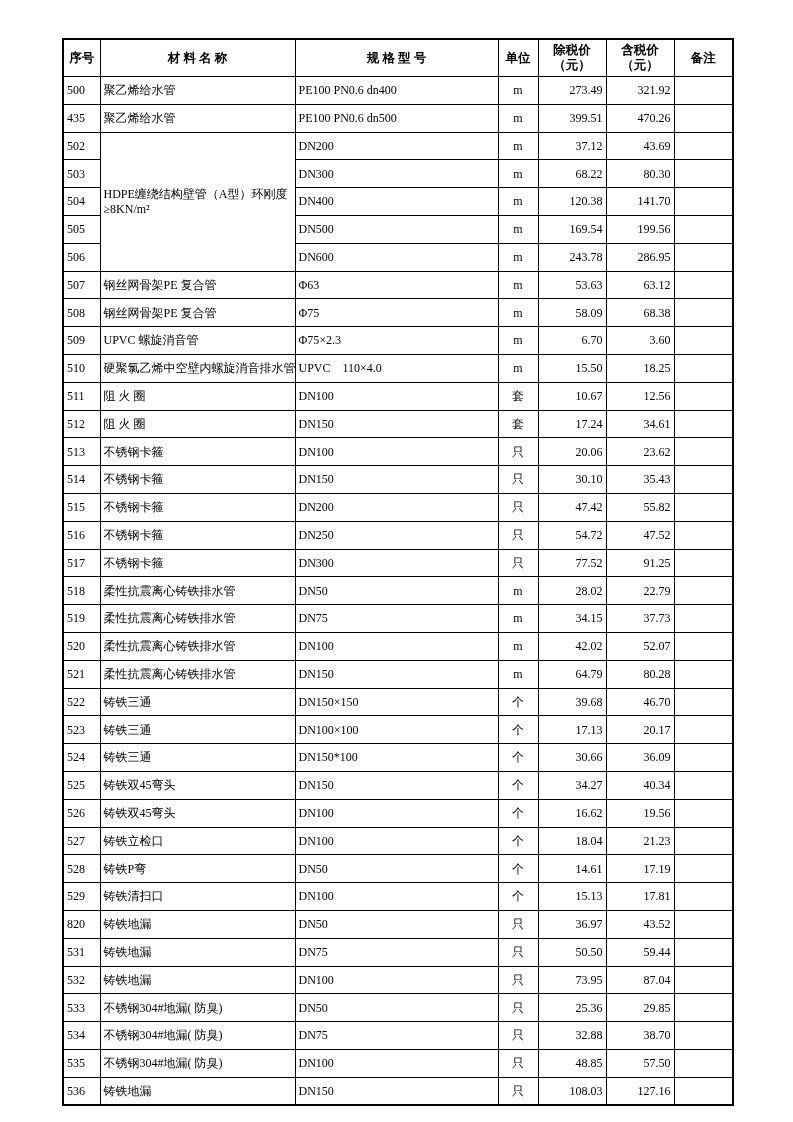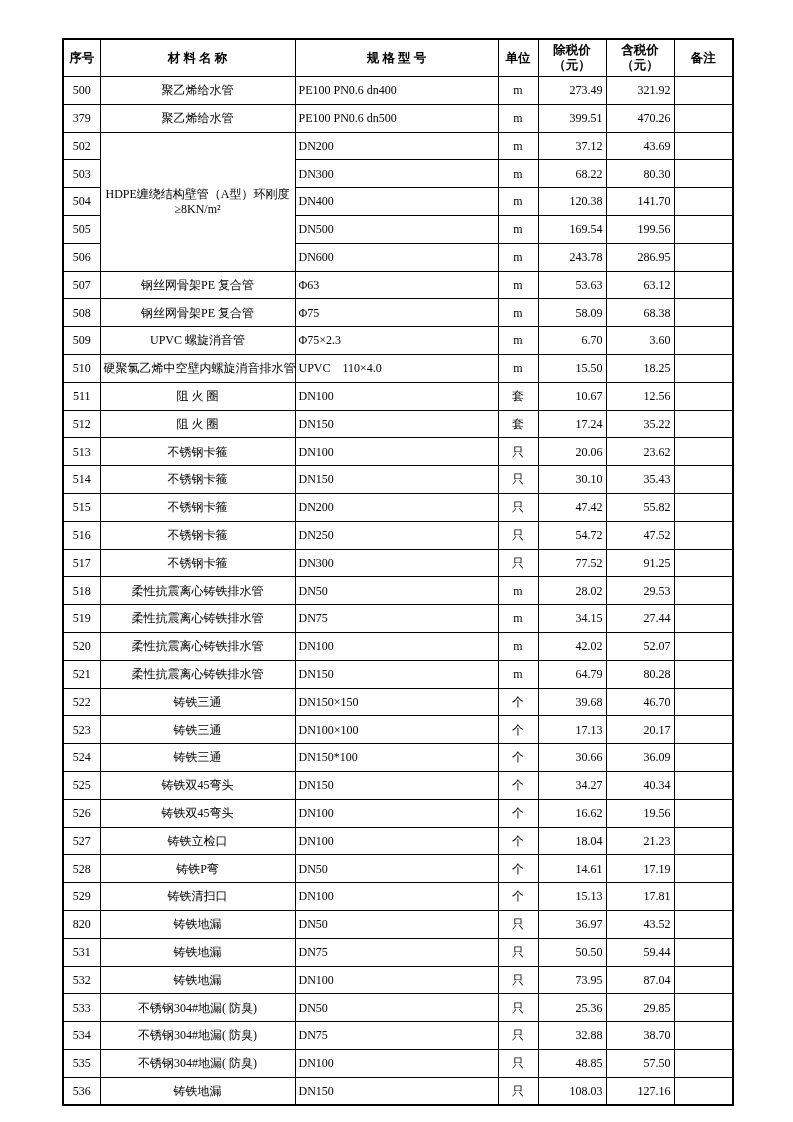--- a/index.html
+++ b/index.html
@@ -34,22 +34,22 @@
     line-height: 1.2;
   }
   .price-table thead th {
     font-weight: bold;
     text-align: center;
     white-space: pre-line;
     height: 36px;
     font-size: 12.5px;
   }
   .price-table tbody td { height: 26.8px; }
-  .c-no    { text-align: center; }
-  .c-name  { text-align: center; white-space: nowrap; }
+  .c-no    { text-align: left; }
+  .c-name  { text-align: left; white-space: nowrap; }
   .c-name.wrap { white-space: normal; }
   .c-spec  { text-align: left; white-space: pre; margin-left: 26px; }
   .c-unit  { text-align: center; }
   .c-price { text-align: right; padding-right: 7px; }
   .c-note  { }
 </style>
 </head>
 <body>
 
 <div class="page">
@@ -80,21 +80,21 @@
         <tr>
           <td class="c-no">500</td>
           <td class="c-name">聚乙烯给水管</td>
           <td class="c-spec">PE100 PN0.6 dn400</td>
           <td class="c-unit">m</td>
           <td class="c-price">273.49</td>
           <td class="c-price">321.92</td>
           <td class="c-note"></td>
         </tr>
         <tr>
-          <td class="c-no">379</td>
+          <td class="c-no">435</td>
           <td class="c-name">聚乙烯给水管</td>
           <td class="c-spec">PE100 PN0.6 dn500</td>
           <td class="c-unit">m</td>
           <td class="c-price">399.51</td>
           <td class="c-price">470.26</td>
           <td class="c-note"></td>
         </tr>
         <tr>
           <td class="c-no">502</td>
           <td class="c-name wrap" rowspan="5">HDPE缠绕结构壁管（A型）环刚度≥8KN/m²</td>
@@ -180,21 +180,21 @@
           <td class="c-price">10.67</td>
           <td class="c-price">12.56</td>
           <td class="c-note"></td>
         </tr>
         <tr>
           <td class="c-no">512</td>
           <td class="c-name">阻 火 圈</td>
           <td class="c-spec">DN150</td>
           <td class="c-unit">套</td>
           <td class="c-price">17.24</td>
-          <td class="c-price">35.22</td>
+          <td class="c-price">34.61</td>
           <td class="c-note"></td>
         </tr>
         <tr>
           <td class="c-no">513</td>
           <td class="c-name">不锈钢卡箍</td>
           <td class="c-spec">DN100</td>
           <td class="c-unit">只</td>
           <td class="c-price">20.06</td>
           <td class="c-price">23.62</td>
           <td class="c-note"></td>
@@ -234,30 +234,30 @@
           <td class="c-price">77.52</td>
           <td class="c-price">91.25</td>
           <td class="c-note"></td>
         </tr>
         <tr>
           <td class="c-no">518</td>
           <td class="c-name">柔性抗震离心铸铁排水管</td>
           <td class="c-spec">DN50</td>
           <td class="c-unit">m</td>
           <td class="c-price">28.02</td>
-          <td class="c-price">29.53</td>
+          <td class="c-price">22.79</td>
           <td class="c-note"></td>
         </tr>
         <tr>
           <td class="c-no">519</td>
           <td class="c-name">柔性抗震离心铸铁排水管</td>
           <td class="c-spec">DN75</td>
           <td class="c-unit">m</td>
           <td class="c-price">34.15</td>
-          <td class="c-price">27.44</td>
+          <td class="c-price">37.73</td>
           <td class="c-note"></td>
         </tr>
         <tr>
           <td class="c-no">520</td>
           <td class="c-name">柔性抗震离心铸铁排水管</td>
           <td class="c-spec">DN100</td>
           <td class="c-unit">m</td>
           <td class="c-price">42.02</td>
           <td class="c-price">52.07</td>
           <td class="c-note"></td>

